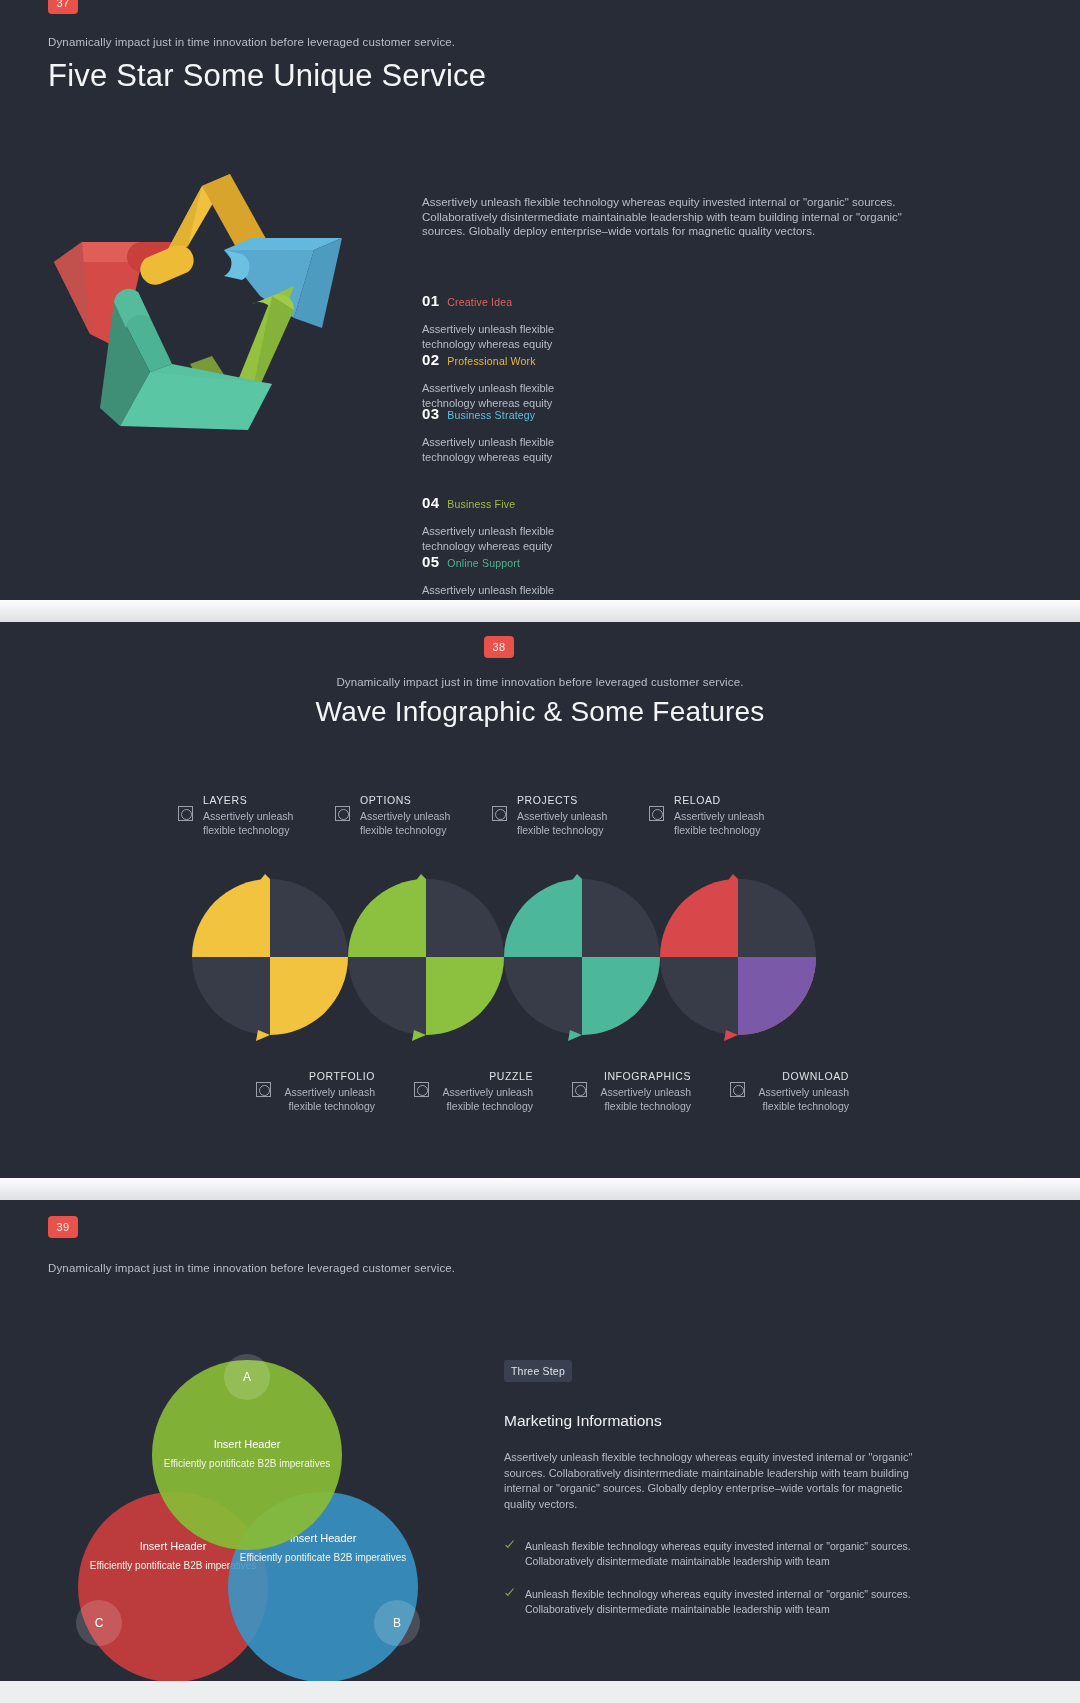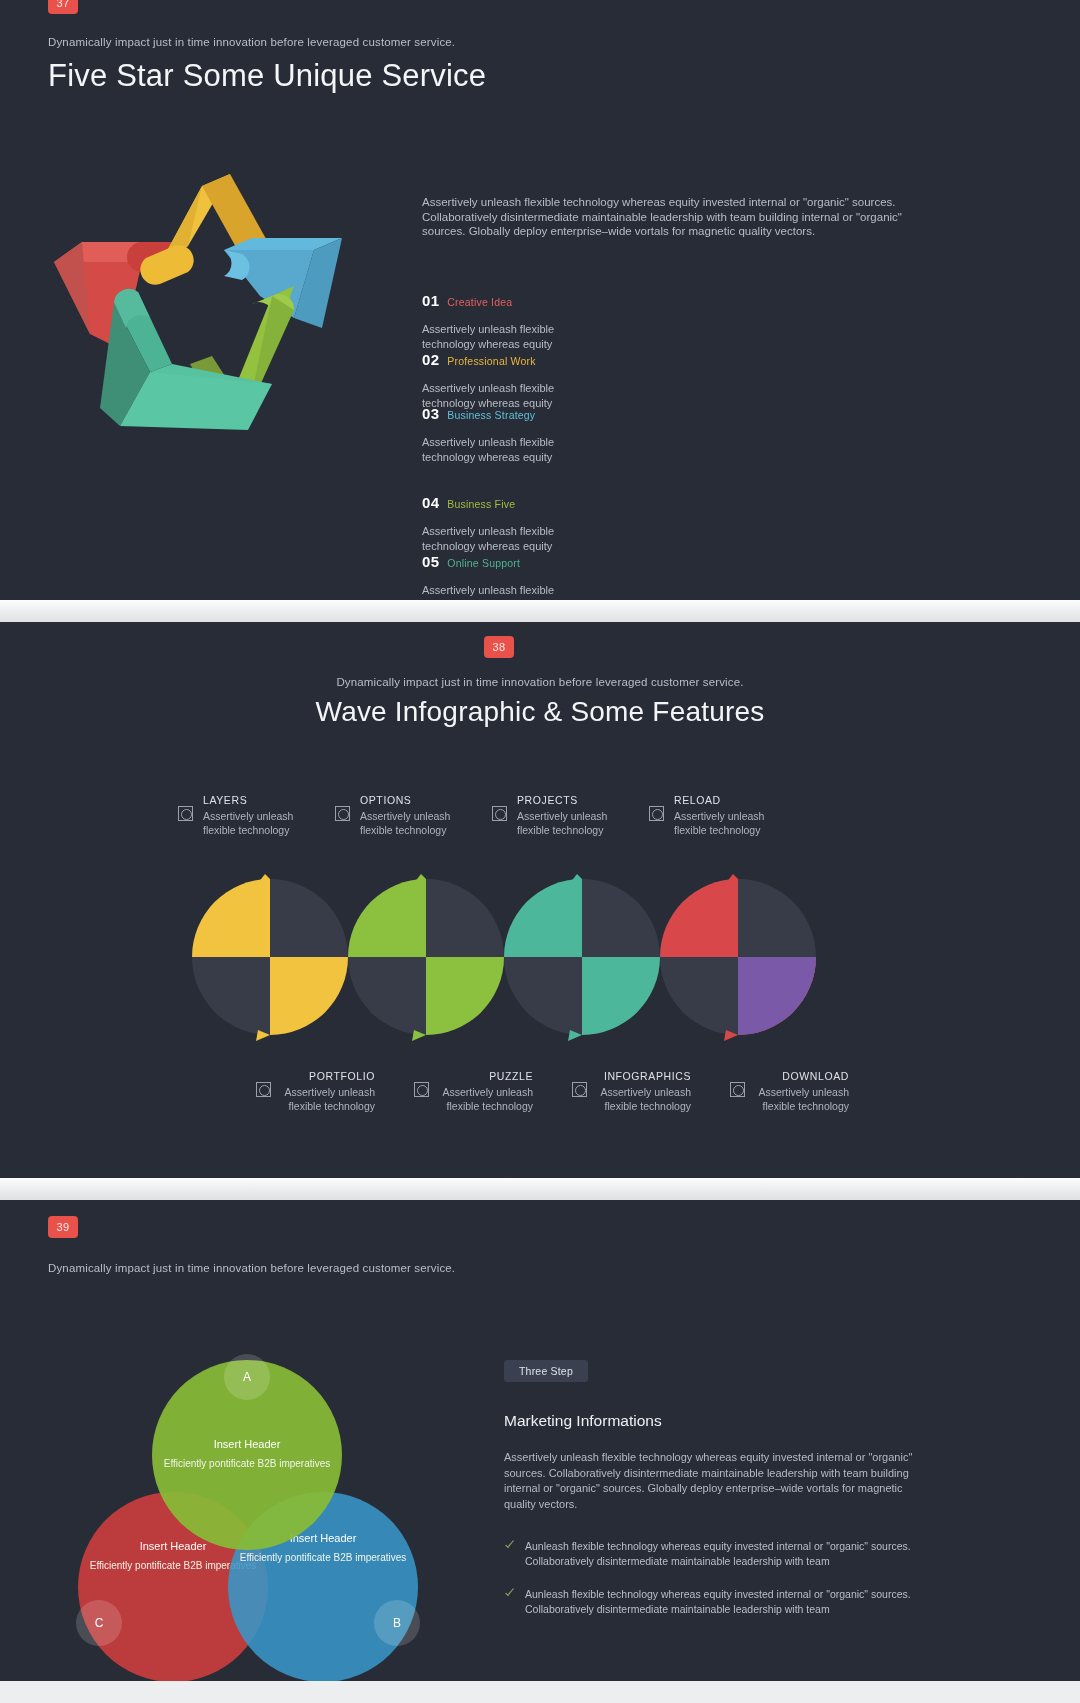--- a/index.html
+++ b/index.html
@@ -172,21 +172,21 @@
   .v-green .v-tag { left:72px; top:-6px; }
   .v-red   .v-tag { left:-2px;  top:108px; }
   .v-blue  .v-tag { left:146px; top:108px; }
 
   .mkt { position:absolute; left:504px; top:160px; width:500px; }
   .chip {
     display:inline-block;
     background:#3a4050;
     color:#dfe3ea;
     font-size:10.5px;
-    padding:5px 15px;
+    padding:5px 7px;
     border-radius:3px;
     letter-spacing:.2px;
   }
   .mkt-title {
     margin-top: 30px;
     font-size: 15.5px;
     color:#eef0f3;
     font-weight:400;
   }
   .mkt-body {

